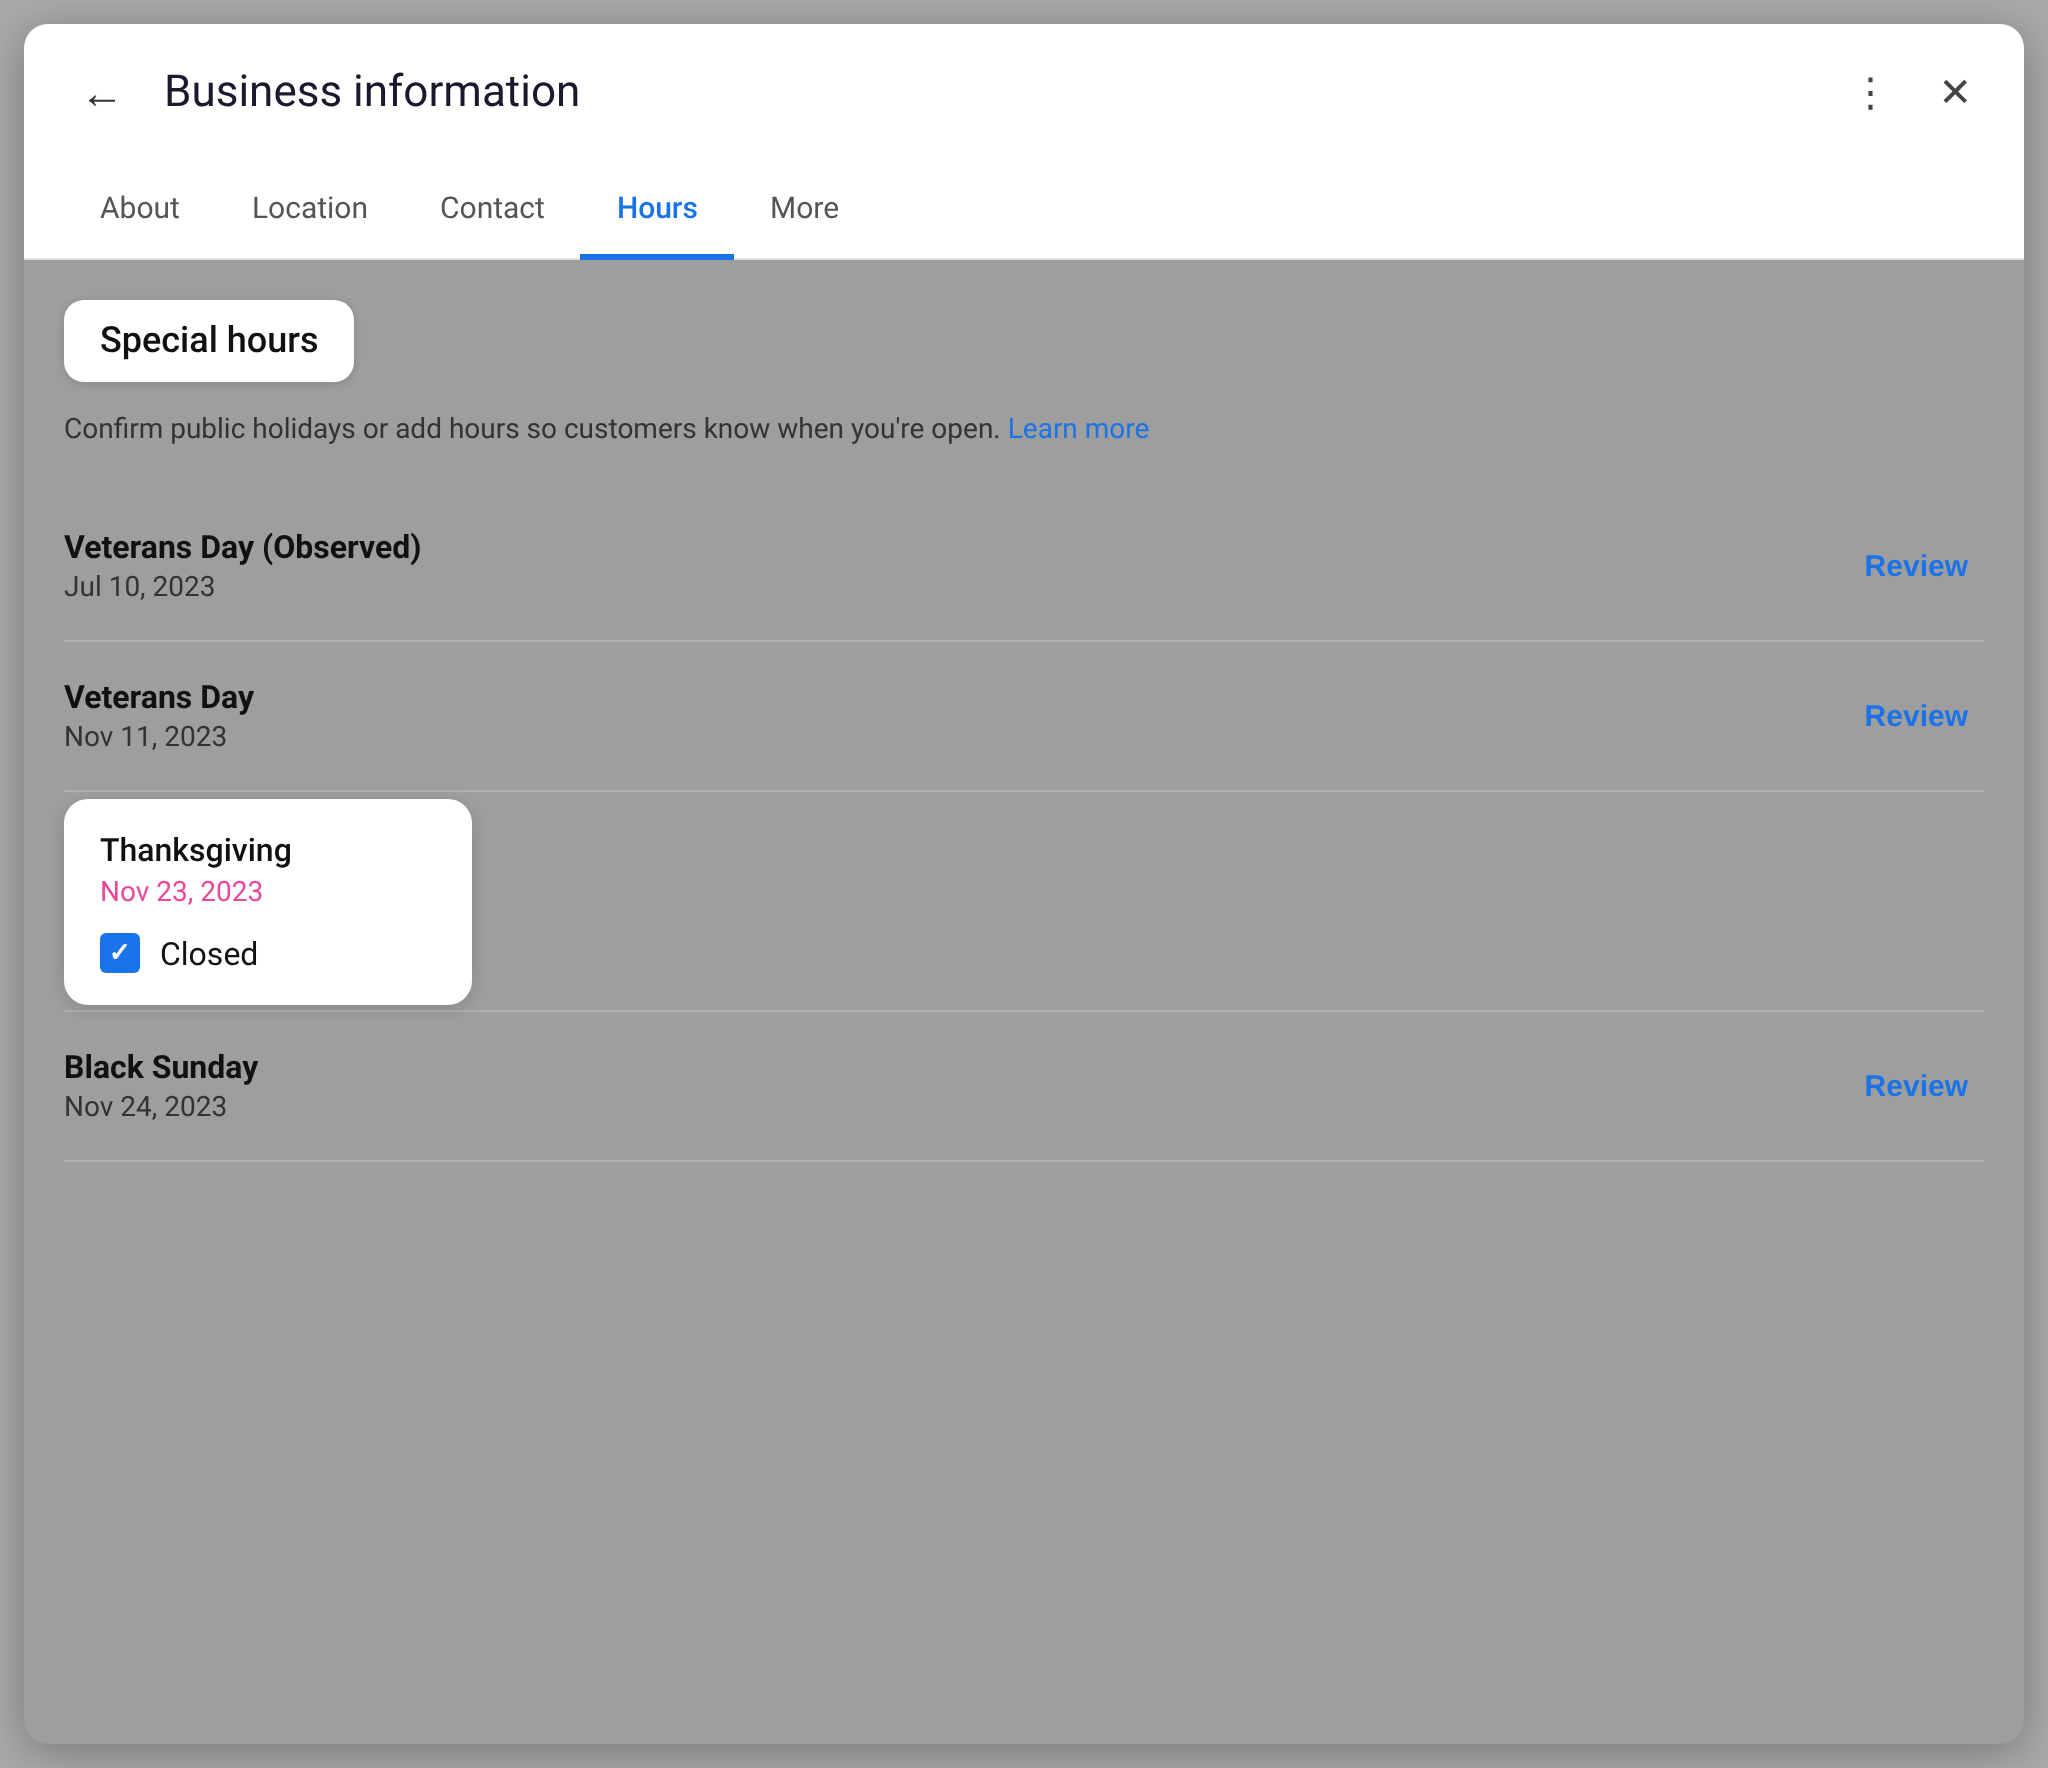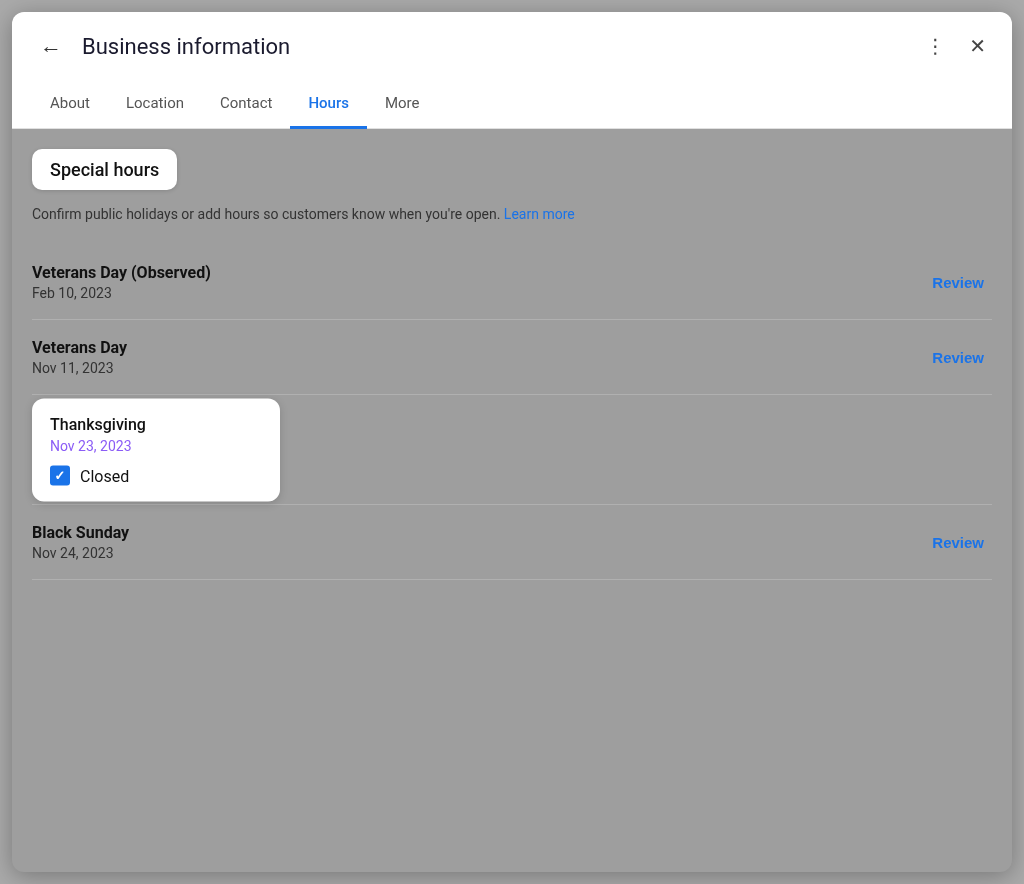--- a/index.html
+++ b/index.html
@@ -129,32 +129,32 @@
       text-align: right;
     }
     .thanksgiving-card {
       background: #fff;
       border-radius: 12px;
       padding: 16px 18px;
       position: absolute;
       left: 0;
       top: 50%;
       transform: translateY(-50%);
-      width: 248px;
+      width: 204px;
       box-shadow: 0 2px 8px rgba(0,0,0,0.15);
     }
     .thanksgiving-card .holiday-name {
       font-size: 16px;
       font-weight: 500;
       color: #111;
       margin-bottom: 4px;
     }
     .thanksgiving-card .holiday-date {
       font-size: 14px;
-      color: #8b5cf6;
+      color: #ec4899;
       margin-bottom: 12px;
     }
     .closed-row {
       display: flex;
       align-items: flex-end;
       gap: 10px;
     }
     .checkbox-blue {
       width: 20px;
       height: 20px;
@@ -217,21 +217,21 @@
     
     <p class="description">
       <span>Confirm public holidays or add hours so customers know when you're open.</span>
       <a class="learn-more">Learn more</a>
     </p>
 
     
     <div class="holiday-row">
       <div class="holiday-info">
         <div class="holiday-name">Veterans Day (Observed)</div>
-        <div class="holiday-date">Feb 10, 2023</div>
+        <div class="holiday-date">Jul 10, 2023</div>
       </div>
       <button class="review-btn">Review</button>
     </div>
 
     
     <div class="holiday-row">
       <div class="holiday-info">
         <div class="holiday-name">Veterans Day</div>
         <div class="holiday-date">Nov 11, 2023</div>
       </div>

